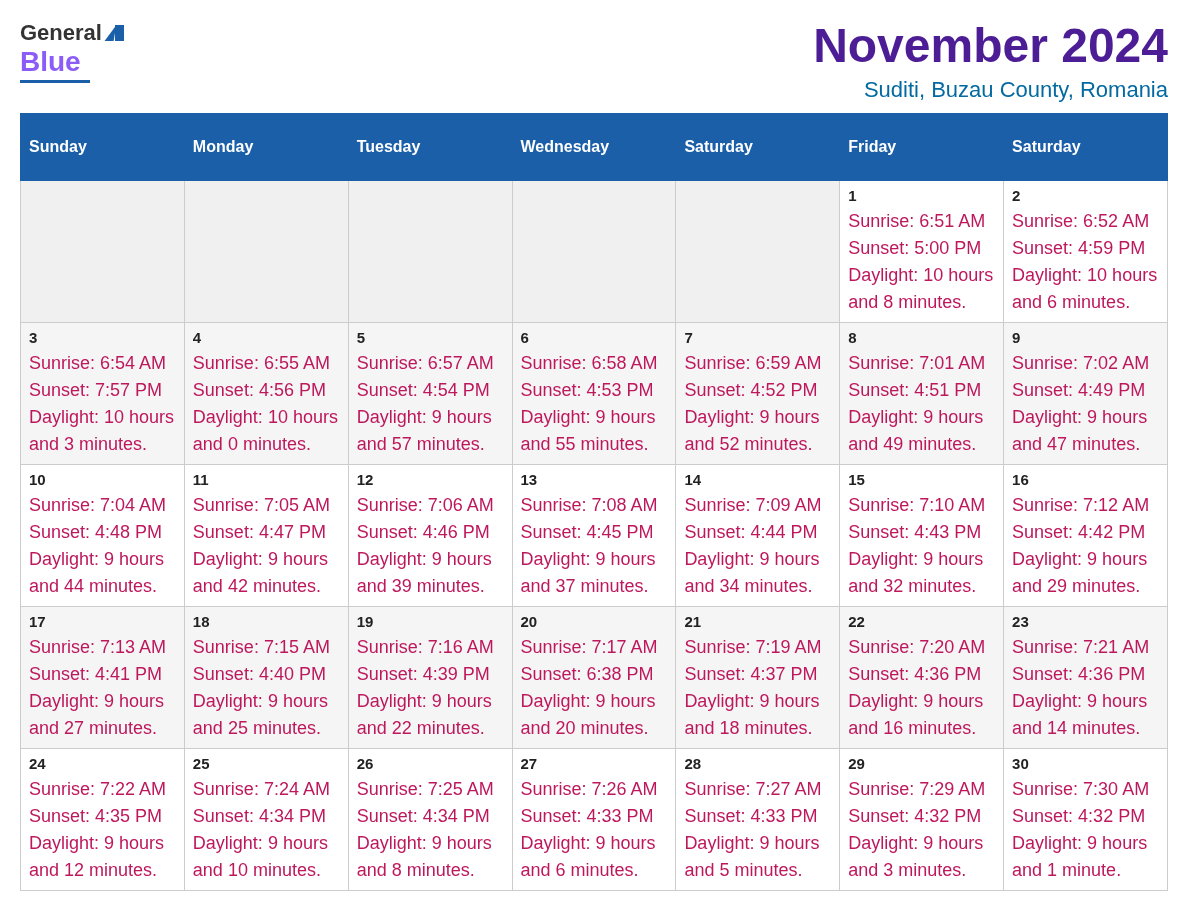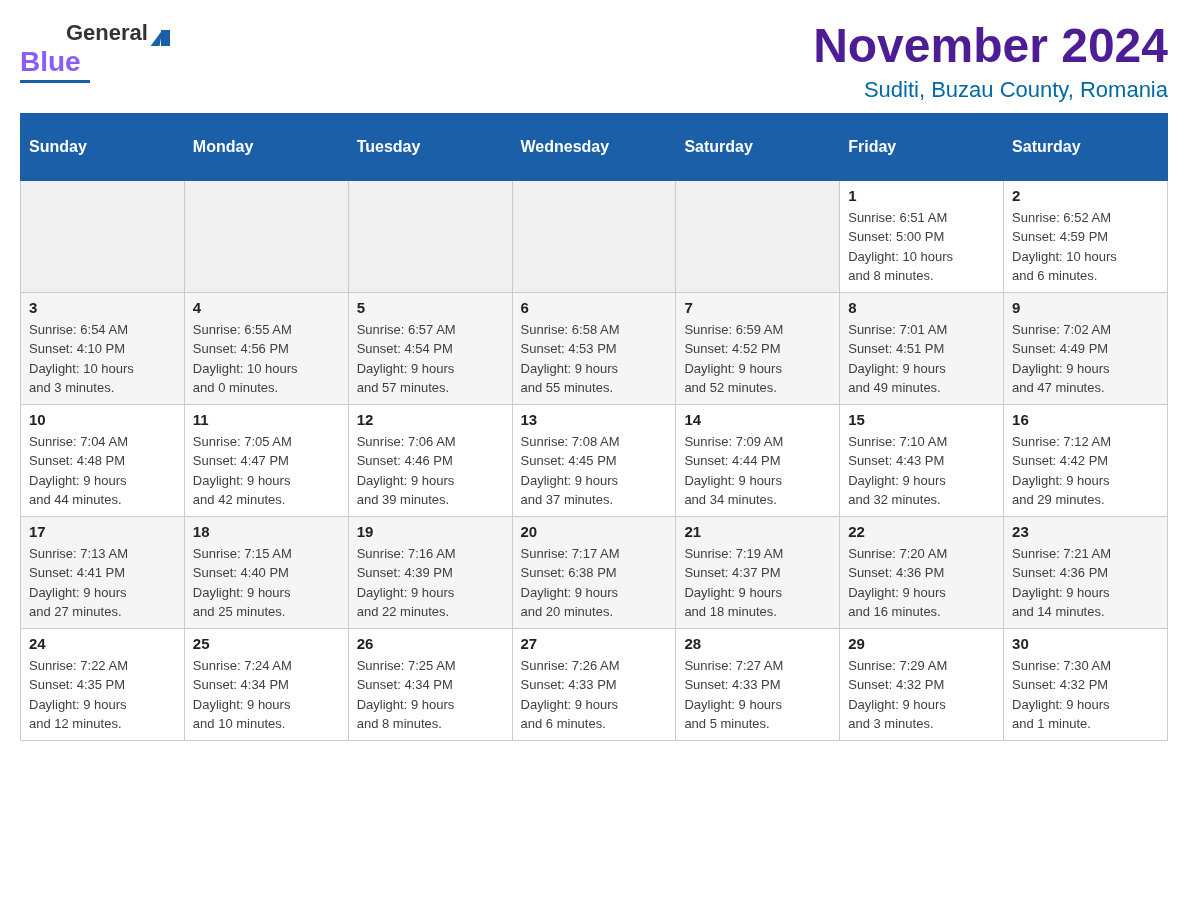--- a/index.html
+++ b/index.html
@@ -16,25 +16,24 @@
       align-items: flex-start;
       margin-bottom: 10px;
     }
     .logo {
       display: flex;
       flex-direction: column;
       align-items: flex-start;
     }
     .logo-text {
       display: flex;
-      align-items: flex-end;
+      align-items: center;
       font-size: 22px;
       font-weight: bold;
       color: #333;
-      margin-left: 46px;
     }
     .logo-general { color: #333; }
     .logo-line {
       width: 70px;
       height: 3px;
       background: #1a5fa8;
       margin-top: 2px;
     }
     .title-area {
       text-align: right;
@@ -74,22 +73,22 @@
       color: #333;
     }
     .day-num {
       font-size: 15px;
       font-weight: bold;
       color: #222;
       display: block;
       margin-bottom: 4px;
     }
     .day-info {
-      color: #404040;
-      font-size: 13px;
+      color: #be185d;
+      font-size: 18px;
       line-height: 1.5;
     }
     .empty-cell {
       background: #f9f9f9;
     }
     tbody tr:nth-child(odd) td {
       background: #fff;
     }
     tbody tr:nth-child(even) td {
       background: #f5f5f5;
@@ -148,21 +147,21 @@
           <div class="day-info" style="white-space: pre-line;">Sunrise: 6:52 AM
 Sunset: 4:59 PM
 Daylight: 10 hours
 and 6 minutes.</div>
         </td>
       </tr>
       <tr>
         <td>
           <span class="day-num">3</span>
           <div class="day-info" style="white-space: pre-line;">Sunrise: 6:54 AM
-Sunset: 4:10 PM
+Sunset: 7:57 PM
 Daylight: 10 hours
 and 3 minutes.</div>
         </td>
         <td>
           <span class="day-num">4</span>
           <div class="day-info" style="white-space: pre-line;">Sunrise: 6:55 AM
 Sunset: 4:56 PM
 Daylight: 10 hours
 and 0 minutes.</div>
         </td>

